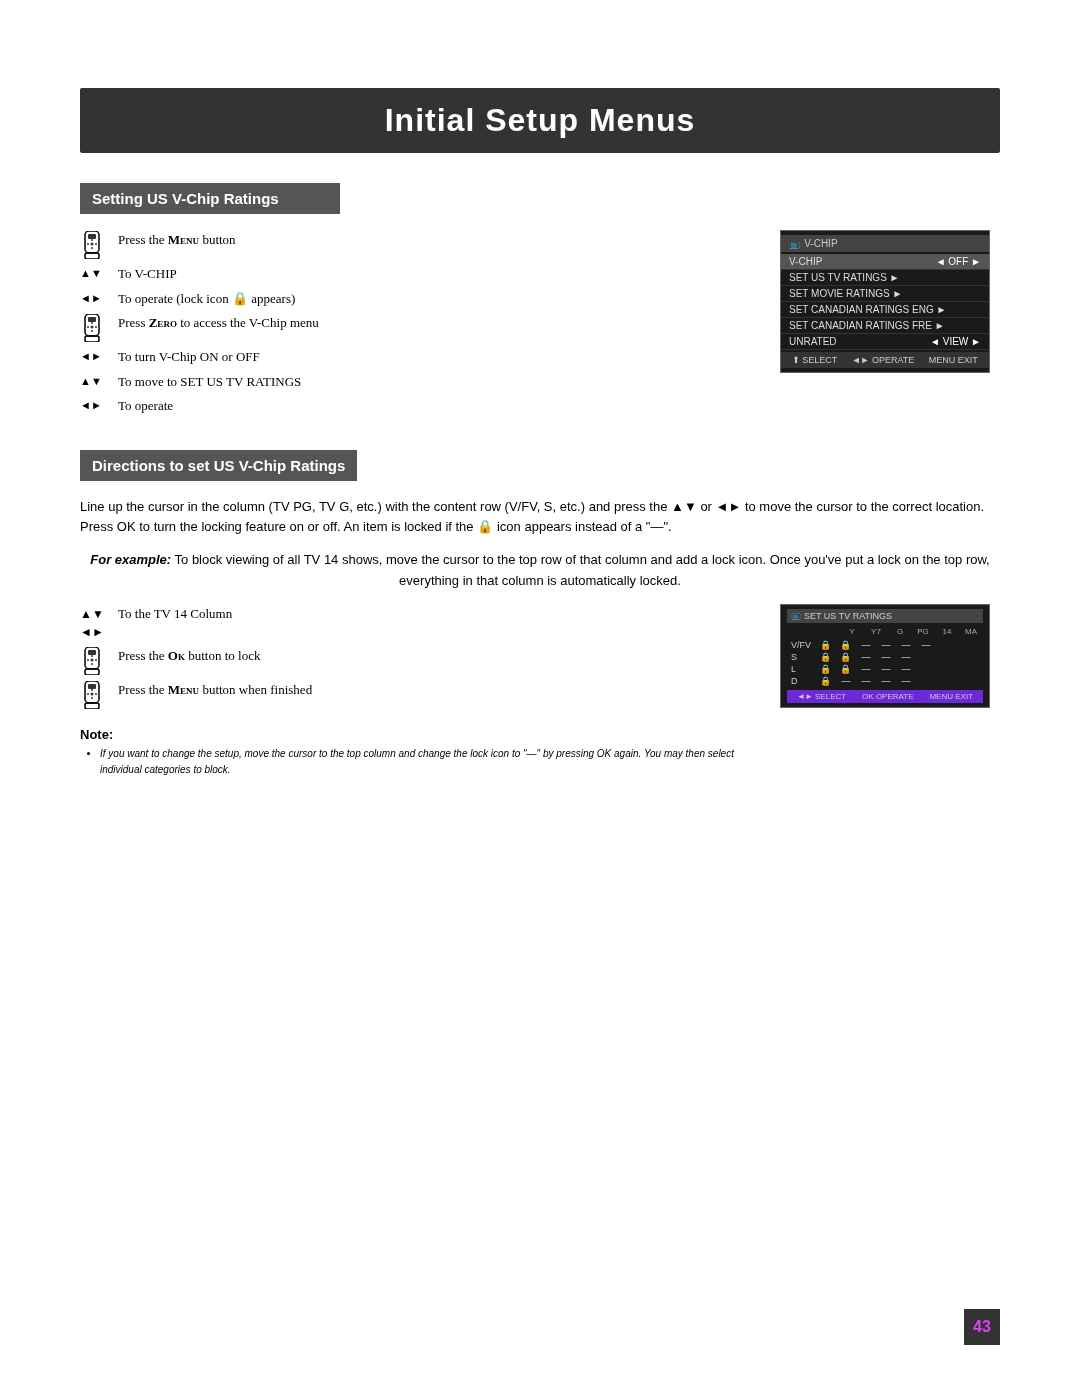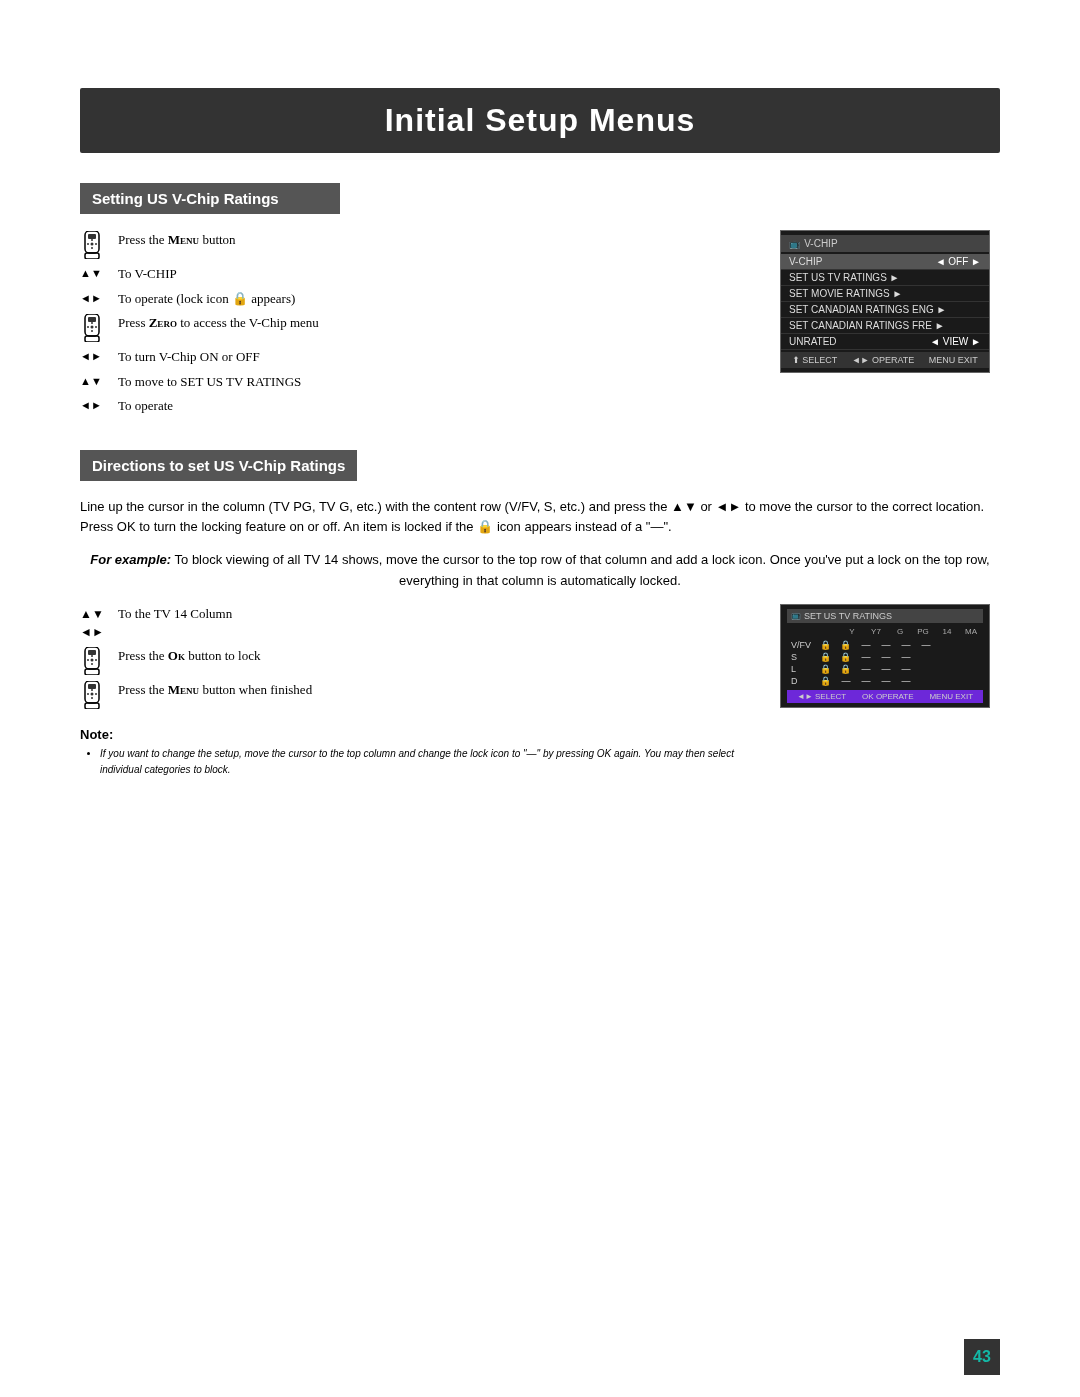--- a/index.html
+++ b/index.html
@@ -246,24 +246,24 @@
     }
 
     
     .sub-steps {
       margin-top: 12px;
     }
 
     
     .page-number {
       position: absolute;
-      bottom: 22px;
+      bottom: 52px;
       right: 80px;
       background: #333;
-      color: #14b8a6;
+      color: #d946ef;
       width: 36px;
       height: 36px;
       display: flex;
       align-items: center;
       justify-content: center;
       font-size: 16px;
       font-weight: bold;
     }
   </style>
 </head>

